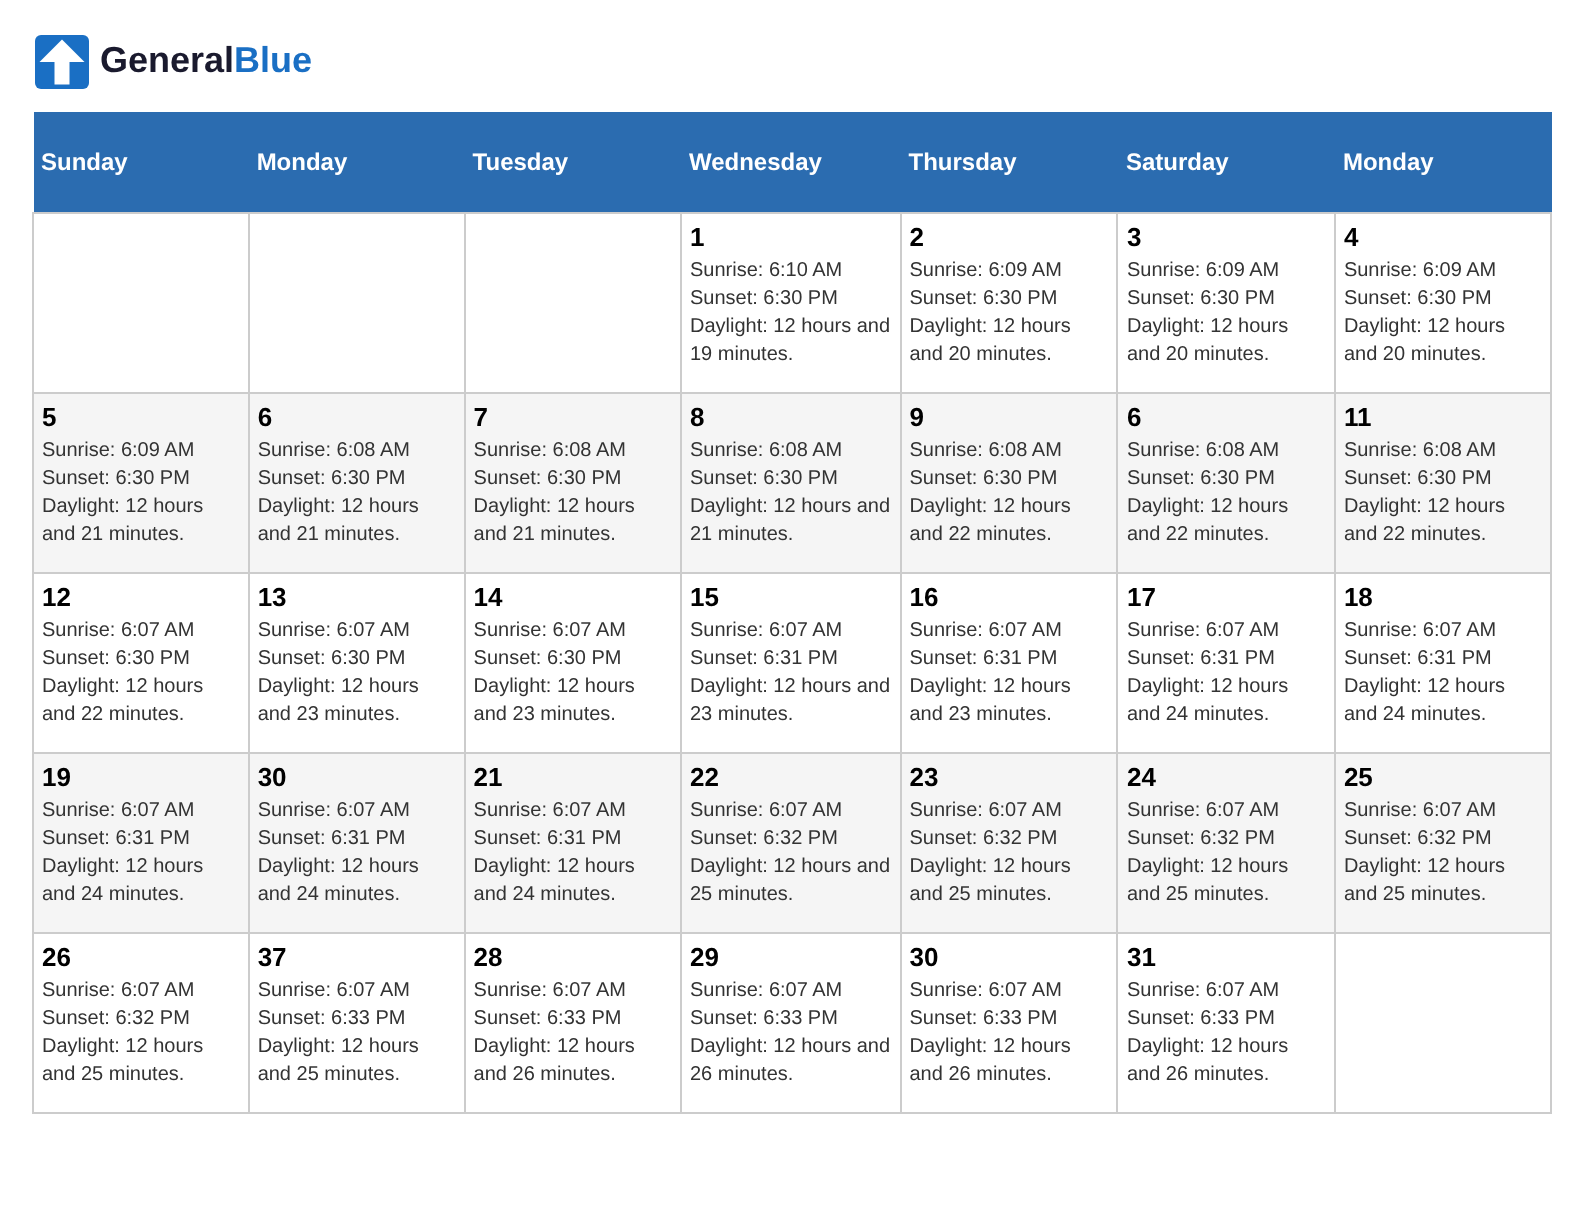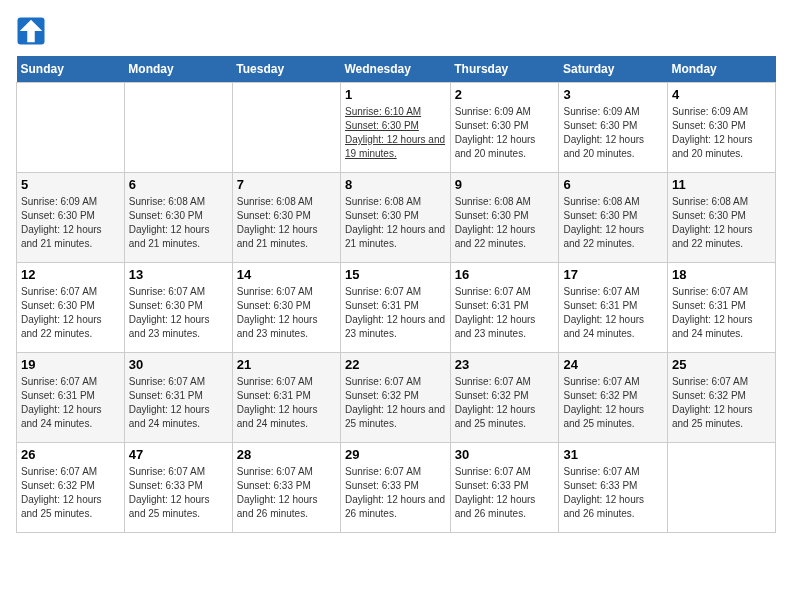--- a/index.html
+++ b/index.html
@@ -49,21 +49,21 @@
     table {
       width: 100%;
       border-collapse: collapse;
       font-size: 11px;
     }
     thead tr {
       background-color: #2b6cb0;
       color: #fff;
     }
     thead th {
-      padding: 6px 4px;
+      padding: 18px 4px;
       text-align: left;
       font-size: 12px;
       font-weight: bold;
     }
     tbody td {
       border: 1px solid #ccc;
       vertical-align: top;
       padding: 4px;
       width: 113px;
       height: 90px;
@@ -91,20 +91,23 @@
   </style>
 </head>
 <body>
 
 <div class="header">
   <div class="logo">
     <svg class="logo-icon" viewBox="0 0 40 40">
       <rect x="2" y="2" width="36" height="36" rx="4" fill="#1a6fc4"></rect>
       <polygon points="20,5 35,20 25,20 25,35 15,35 15,20 5,20" fill="white"></polygon>
     </svg>
+    <div class="logo-text">
+      <div>General<span>Blue</span></div>
+    </div>
   </div>
   <div class="title-block">
     <div class="month-title"></div>
     <div class="location"></div>
   </div>
 </div>
 
 <table>
   <thead>
     <tr id="header-row">
@@ -117,21 +120,21 @@
         <th>Monday</th>
       </tr>
   </thead>
   <tbody id="calendar-body">
   <tr>
         <td class="empty"></td>
         <td class="empty"></td>
         <td class="empty"></td>
         <td>
           <span class="day-num">1</span>
-          <div class="day-info" style="white-space: pre-line; text-decoration: underline;">Sunrise: 6:10 AM
+          <div class="day-info" style="white-space: pre-line;">Sunrise: 6:10 AM
 Sunset: 6:30 PM
 Daylight: 12 hours and 19 minutes.</div>
         </td>
         <td>
           <span class="day-num">2</span>
           <div class="day-info" style="white-space: pre-line;">Sunrise: 6:09 AM
 Sunset: 6:30 PM
 Daylight: 12 hours and 20 minutes.</div>
         </td>
         <td>
@@ -280,21 +283,21 @@
         </td>
       </tr>
       <tr>
         <td>
           <span class="day-num">26</span>
           <div class="day-info" style="white-space: pre-line;">Sunrise: 6:07 AM
 Sunset: 6:32 PM
 Daylight: 12 hours and 25 minutes.</div>
         </td>
         <td>
-          <span class="day-num">47</span>
+          <span class="day-num">37</span>
           <div class="day-info" style="white-space: pre-line;">Sunrise: 6:07 AM
 Sunset: 6:33 PM
 Daylight: 12 hours and 25 minutes.</div>
         </td>
         <td>
           <span class="day-num">28</span>
           <div class="day-info" style="white-space: pre-line;">Sunrise: 6:07 AM
 Sunset: 6:33 PM
 Daylight: 12 hours and 26 minutes.</div>
         </td>

